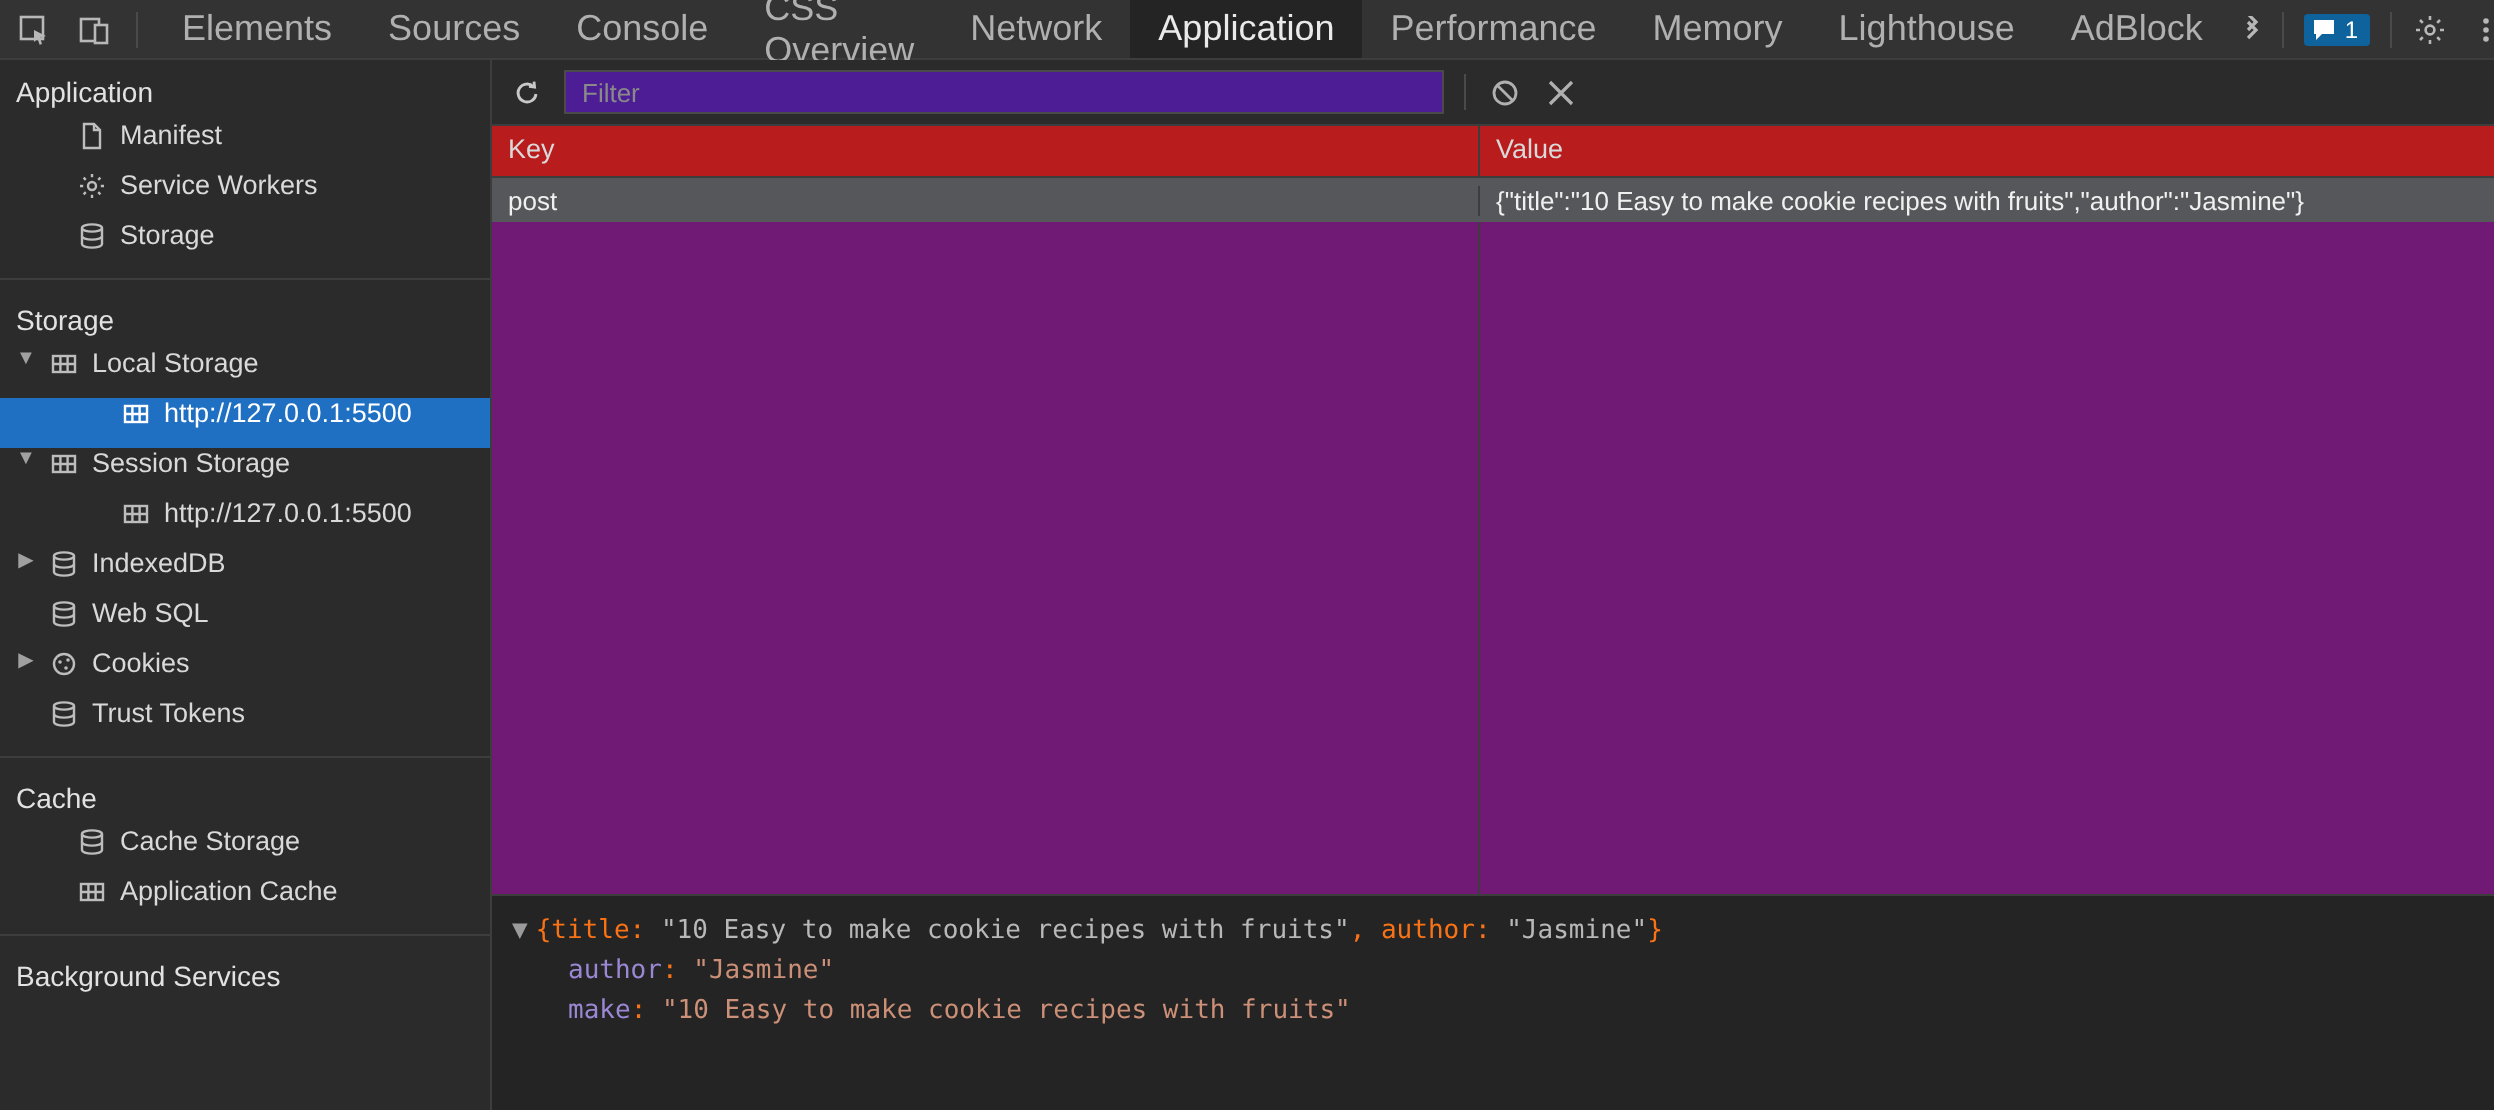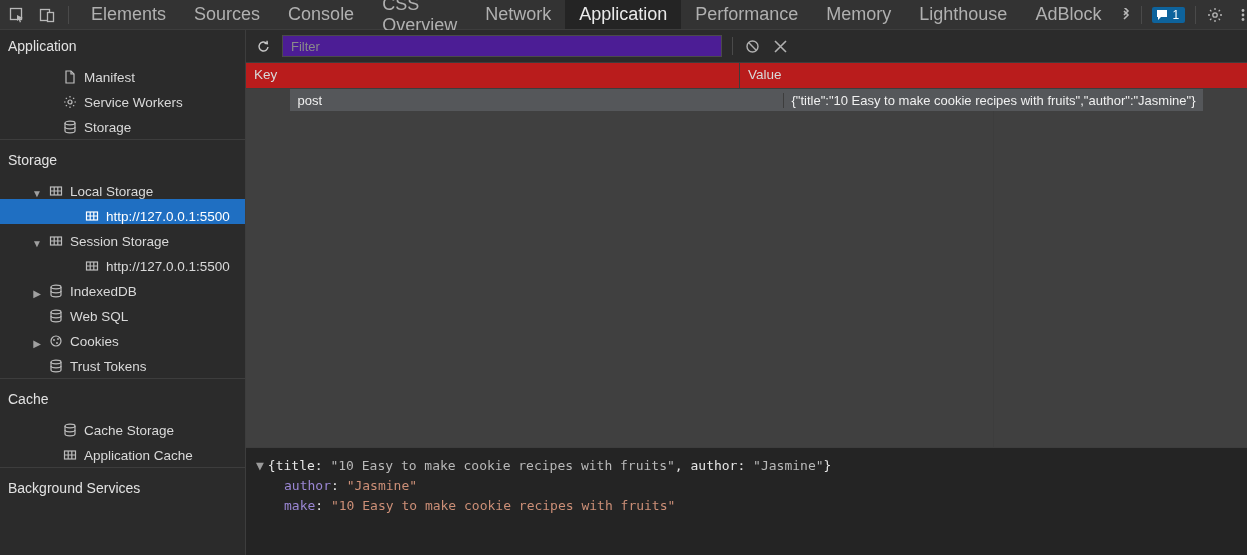--- a/index.html
+++ b/index.html
@@ -73,23 +73,23 @@
   }
   .sidebar-scroll { overflow-y: auto; }
   .side-group-title {
     padding: 8px 10px 6px 8px;
     color: #e2e2e2;
     font-size: 14px;
   }
   .side-divider { height:1px; background:#3d3d3d; margin: 4px 0; }
   .tree-row {
     display: flex;
-    align-items: flex-end;
+    align-items: flex-start;
     height: 25px;
-    padding-left: 26px;
+    padding-left: 2px;
     gap: 6px;
     cursor: pointer;
     color: #d9d9d9;
   }
   .tree-row.selected { background: #1f6fc2; color: #fff; }
   .tree-row.selected svg { stroke:#fff; fill:#fff; }
   .tree-row .indent1 { width: 14px; }
   .tree-row .indent2 { width: 36px; }
   .tree-row .indent0 { width: 0px; }
   .tree-arrow {
@@ -134,23 +134,22 @@
     padding: 4px 8px;
     color: #d9d9d9;
     font-size: 13.5px;
   }
   .col-key { width: 494px; border-right: 1px solid #3d3d3d; }
   .col-val { flex: 1; }
   .kv-body {
     flex: 1;
     display: flex;
     flex-direction: column;
-    background: #404040;
+    background: #701a75;
     overflow: hidden;
-    align-items: center;
   }
   .kv-row {
     display: flex;
     height: 22px;
     align-items: center;
   }
   .kv-row.sel { background: #55575a; color: #f0f0f0; }
   .kv-row .cell {
     padding: 0 8px;
     white-space: nowrap;
@@ -175,21 +174,21 @@
     font-family: Consolas, "Menlo", monospace;
     font-size: 13px;
     line-height: 20px;
     color: #d0d0d0;
     height: 108px;
     overflow: auto;
   }
   .preview .arrow { color: #9b9b9b; margin-right: 4px; }
   .preview .key { color: #9b87d4; }
   .preview .str { color: #cc8f77; }
-  .preview .punc { color: #e5e5e5; }
+  .preview .punc { color: #f97316; }
   .preview .muted { color: #b8b8b8; }
   .preview .line { white-space: pre; }
   .preview .line.child { padding-left: 28px; }
   svg { display:block; }
 </style>
 </head>
 <body>
 
 <div class="topbar">
   <div class="left-icons">

